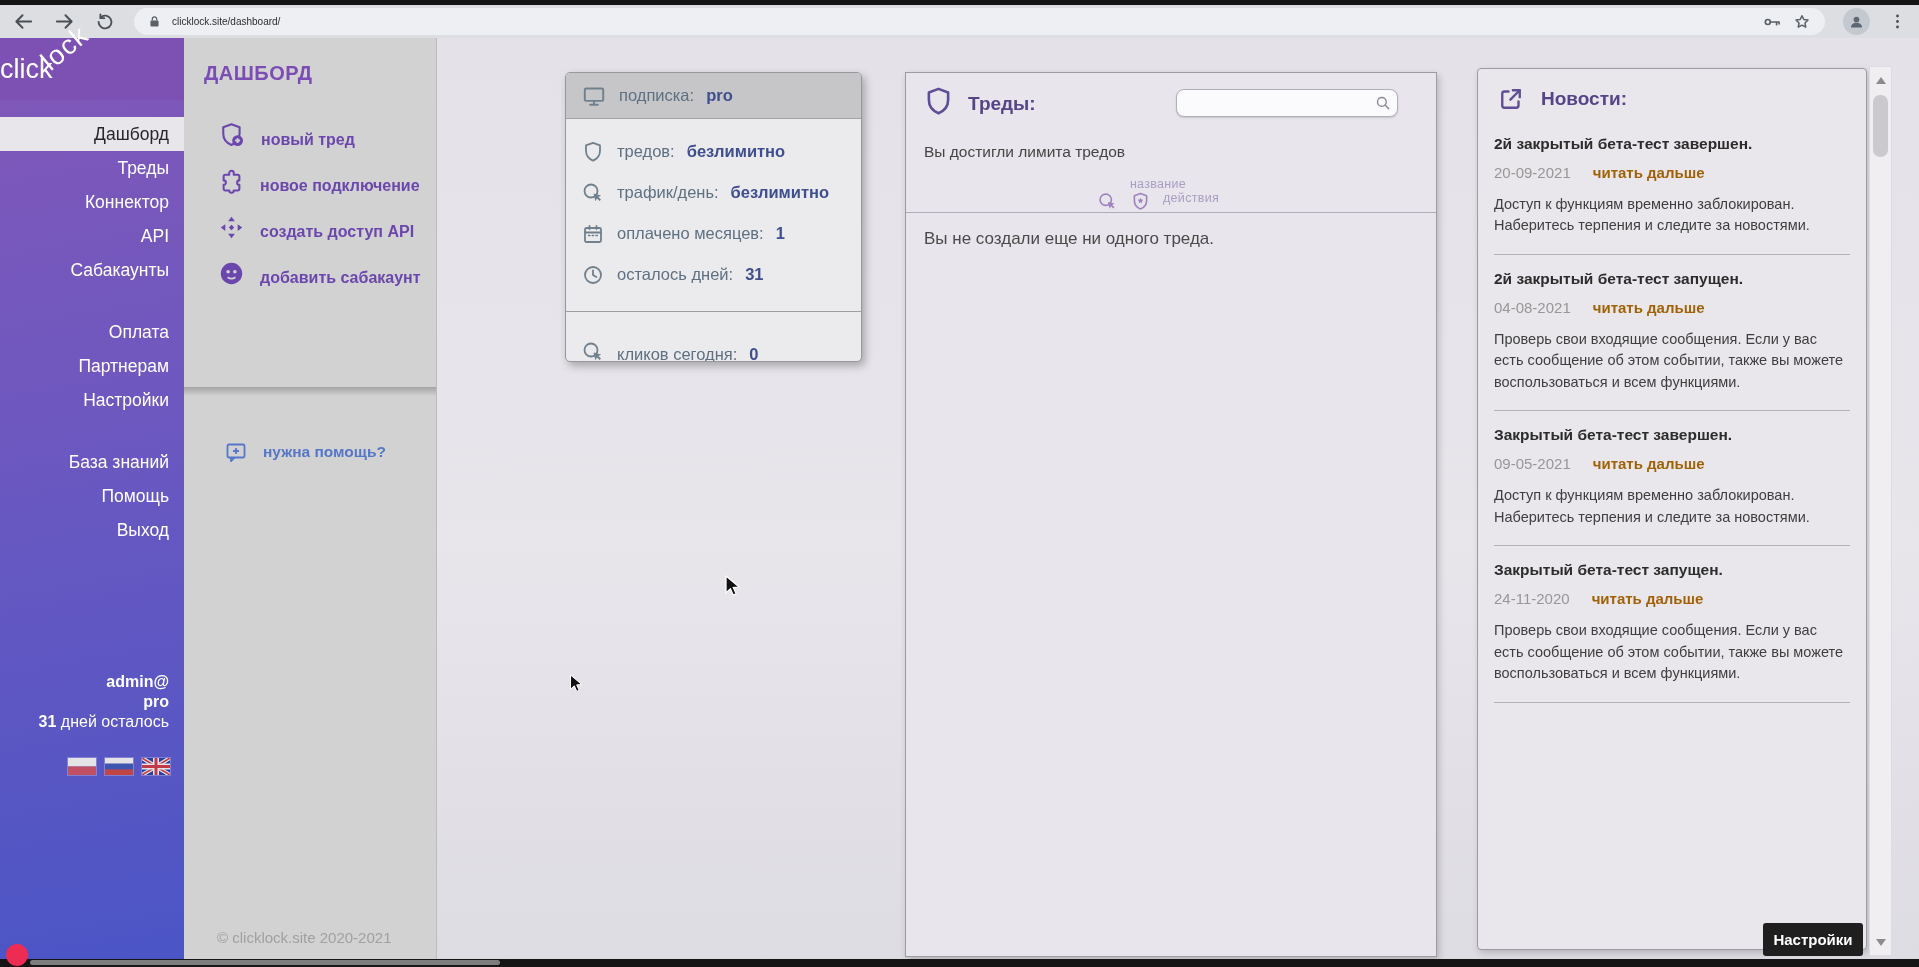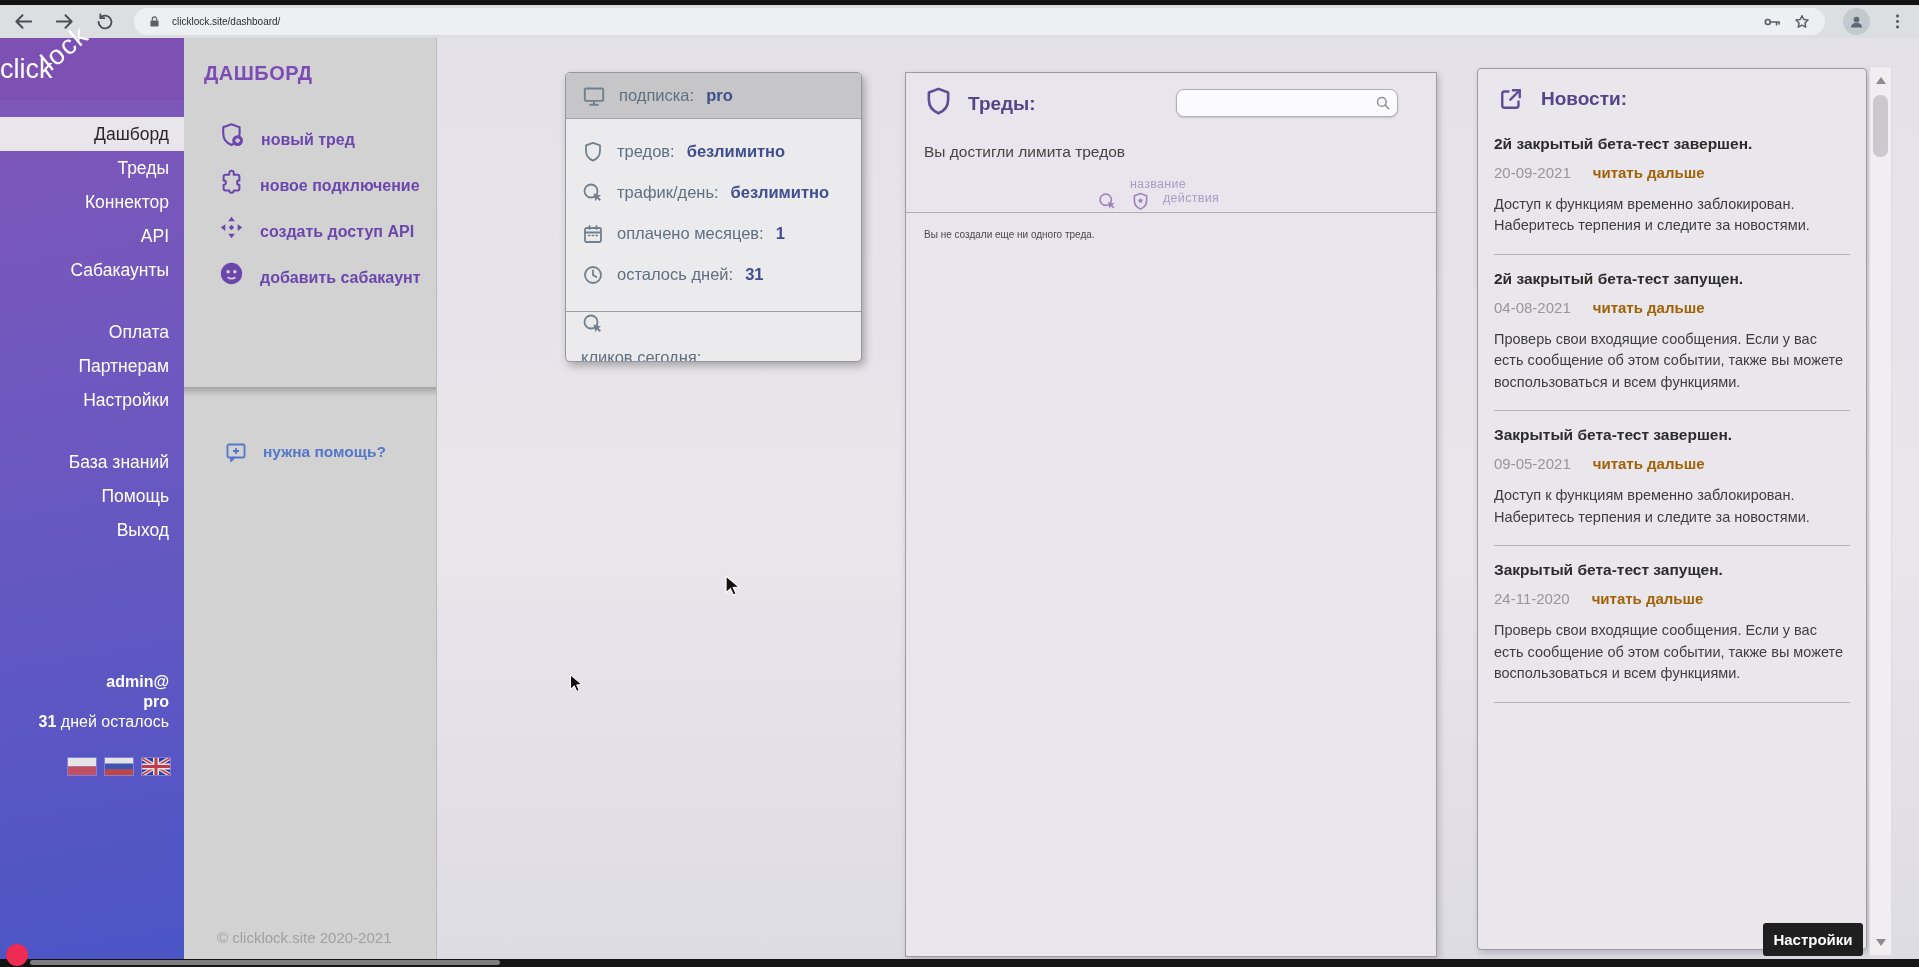--- a/index.html
+++ b/index.html
@@ -55,21 +55,21 @@
 
   
   .sub-card { position:absolute; left:128px; top:34px; width:297px; height:290px;
     background:#ebebed; border:1px solid #98989c; border-radius:5px;
     box-shadow:3px 4px 8px rgba(0,0,0,.28); overflow:hidden; }
   .sub-head { height:46px; background:#c6c6c8; border-bottom:1px solid #a2a2a4; display:flex;
     align-items:center; padding-left:15px; gap:12px; }
   .sub-rows { padding-top:12px; }
   .sub-row { height:41px; display:flex; align-items:center; padding-left:15px; gap:12px; }
   .sub-foot { margin-top:16px; height:53px; border-top:1px solid #9e9ea0; display:flex;
-    align-items:flex-start; padding-left:15px; gap:12px;flex-direction:column; }
+    align-items:flex-end; padding-left:15px; gap:12px; }
   .sicon { display:flex; color:#71808d; }
   .slabel { font-size:16.5px; color:#5e7082; }
   .svalue { font-size:16.5px; font-weight:bold; color:#3f4e8e; }
 
   
   .threads { position:absolute; left:468px; top:34px; width:532px; height:885px;
     background:#e8e6ec; border:1px solid #9b9ba1; border-radius:0;
     box-shadow:2px 3px 7px rgba(0,0,0,.2); }
   .threads-icon { position:absolute; left:16px; top:12px; color:#5f4d96; }
   .threads-title { position:absolute; left:62px; top:20px; font-size:19px; font-weight:bold; color:#554488; }
@@ -79,21 +79,21 @@
   .t-search input { flex:1; border:none; outline:none; background:transparent; height:24px;
     padding:0 8px; font-size:14px; font-family:"Liberation Sans",sans-serif; }
   .t-search .mag { display:flex; color:#8b8b95; padding-right:7px; }
   .t-limit { position:absolute; left:18px; top:70px; font-size:15.5px; color:#454545; }
   .t-header { position:absolute; left:0; right:0; top:104px; height:36px; display:flex;
     align-items:center; border-bottom:1px solid #aeacb4; padding:0 44px 0 18px;flex-direction:column; }
   .t-name { font-size:12.5px; color:#a99dc4; letter-spacing:.3px; }
   .t-header .flex1 { flex:1; }
   .t-hicons { display:flex; gap:12px; color:#a084c0; }
   .t-actions { font-size:12.5px; color:#a99dc4; letter-spacing:.3px; }
-  .t-empty { position:absolute; left:18px; top:156px; font-size:10px; color:#4a4a4a; }
+  .t-empty { position:absolute; left:18px; top:156px; font-size:17px; color:#4a4a4a; }
 
   
   .news { position:absolute; left:1040px; top:30px; width:390px; height:882px;
     background:#e9e7eb; border:1px solid #9b9ba1; border-radius:4px;
     box-shadow:2px 3px 7px rgba(0,0,0,.18); padding:0 16px; overflow:hidden; }
   .news-head { display:flex; align-items:center; gap:15px; padding:15px 0 6px 2px; }
   .news-title { font-size:19px; font-weight:bold; color:#554488; }
   .news-head .nicon { display:flex; color:#5f4d96; }
   .news-item { padding:15px 0 17px; border-bottom:1px solid #b5b3b9; }
   .ni-title { font-size:15.5px; font-weight:bold; color:#2c2c2c; }

